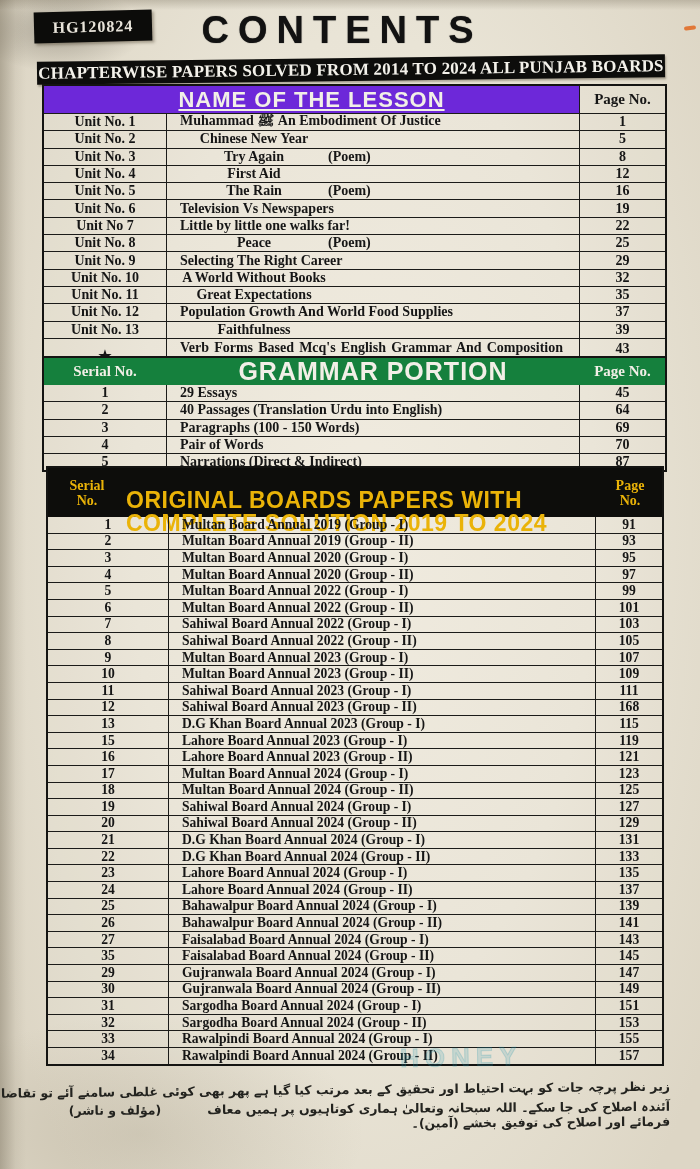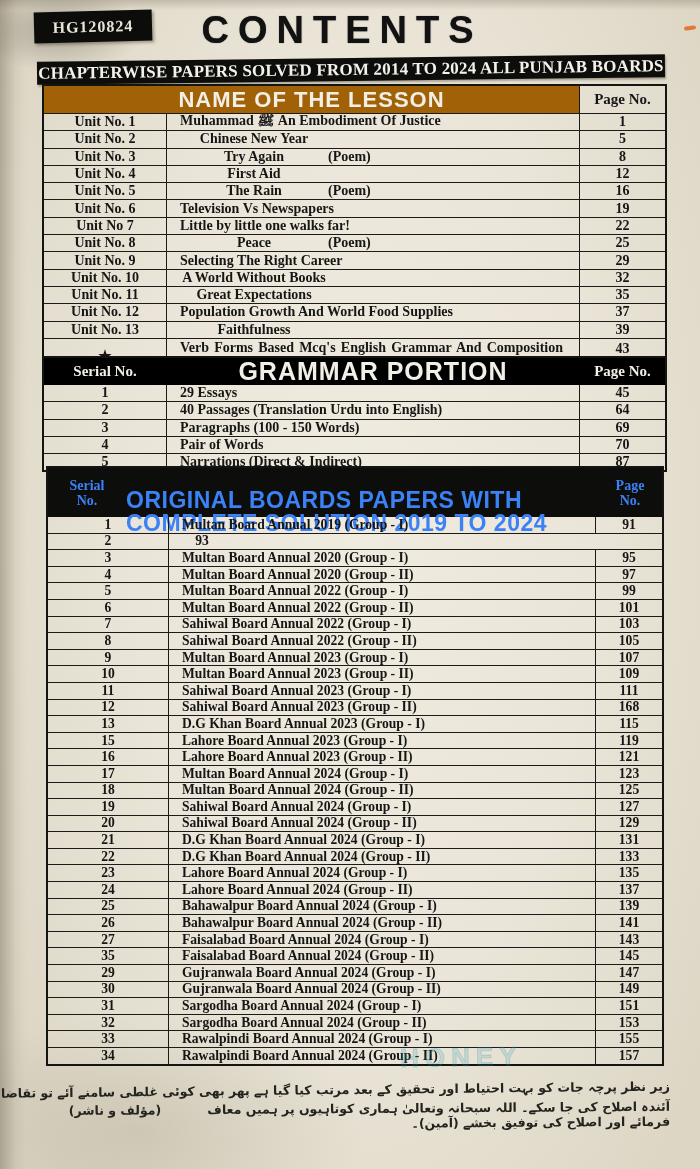--- a/index.html
+++ b/index.html
@@ -57,43 +57,43 @@
   .c-serial{width:122px;justify-content:center;text-align:center;
     border-right:1.4px solid #1b1b19;font-weight:bold;align-self:stretch;}
   .c-title{flex:1;padding-left:13px;border-right:1.4px solid #1b1b19;font-weight:bold;align-self:stretch;overflow:hidden;white-space:nowrap;}
   .c-page{width:85px;justify-content:center;text-align:center;font-weight:bold;align-self:stretch;}
   .t-main{display:inline-block;}
   .t-note{display:inline-block;}
 
   
   .tbl-lessons{left:42px;top:84px;width:621px;font-size:14px;}
   .tbl-lessons .thead{display:flex;height:27px;border-bottom:1.4px solid #1b1b19;}
-  .hdr-lesson{flex:1;background:#a16207;color:#f2efe7;display:flex;align-items:center;justify-content:center;
-    font:bold 22px "Liberation Sans",sans-serif;letter-spacing:1px;transform:none;}
+  .hdr-lesson{flex:1;background:#6d28d9;color:#f2efe7;display:flex;align-items:center;justify-content:center;
+    font:bold 22px "Liberation Sans",sans-serif;letter-spacing:1px;transform:none;text-decoration:underline;}
   .hdr-page{width:85px;display:flex;align-items:center;justify-content:center;
     font:bold 15px "Liberation Serif",serif;border-left:1.4px solid #1b1b19;}
   .tbl-lessons .trow{height:16.3px;}
   .tbl-lessons .t-main{min-width:148px;text-align:center;}
   .star-row{height:34px !important;}
   .star-row .c-title{white-space:normal;display:block;padding-top:1px;
     font-weight:bold;line-height:15.5px;text-align:justify;padding-right:16px;}
   .star-row .c-page{align-items:flex-start;padding-top:2px;box-sizing:border-box;}
   .star-mark{font-size:15px;}
 
   
   .tbl-grammar{left:42px;top:356px;width:621px;font-size:14px;}
-  .gbar{display:flex;height:27px;background:#000000;color:#f2efe7;align-items:center;}
+  .gbar{display:flex;height:27px;background:#15803d;color:#f2efe7;align-items:center;}
   .gbar .g-serial{width:122px;text-align:center;font:bold 15px "Liberation Serif",serif;}
   .gbar .g-title{flex:1;text-align:center;font:bold 25px "Liberation Sans",sans-serif;letter-spacing:1px;}
   .gbar .g-page{width:85px;text-align:center;font:bold 15px "Liberation Serif",serif;}
   .tbl-grammar .trow{height:16.3px;}
 
   
   .tbl-boards{left:46px;top:466px;width:614px;font-size:13.6px;}
-  .bbar{display:flex;height:49px;background:#0d0d0b;color:#3b82f6;align-items:center;}
+  .bbar{display:flex;height:49px;background:#0d0d0b;color:#eab308;align-items:center;}
   .bbar .b-serial{width:78px;text-align:center;font:bold 14px "Liberation Serif",serif;line-height:15px;}
   .bbar .b-title{flex:1;text-align:left;font:bold 23px "Liberation Sans",sans-serif;letter-spacing:.5px;line-height:23px;margin-top:38px;}
   .bbar .b-page{width:64px;text-align:center;font:bold 14px "Liberation Serif",serif;line-height:15px;}
   .tbl-boards .trow{height:15.6px;}
   .tbl-boards .c-serial{width:120px;}
   .tbl-boards .c-page{width:66px;}
 
   
   .watermark{
     position:absolute;left:400px;top:1042px;
@@ -285,20 +285,21 @@
     </div>
   </div>
   <div>
       <div class="trow">
         <div class="cell c-serial">1</div>
         <div class="cell c-title">Multan Board Annual 2019 (Group - I)</div>
         <div class="cell c-page">91</div>
       </div>
       <div class="trow">
         <div class="cell c-serial">2</div>
+        <div class="cell c-title">Multan Board Annual 2019 (Group - II)</div>
         <div class="cell c-page">93</div>
       </div>
       <div class="trow">
         <div class="cell c-serial">3</div>
         <div class="cell c-title">Multan Board Annual 2020 (Group - I)</div>
         <div class="cell c-page">95</div>
       </div>
       <div class="trow">
         <div class="cell c-serial">4</div>
         <div class="cell c-title">Multan Board Annual 2020 (Group - II)</div>

